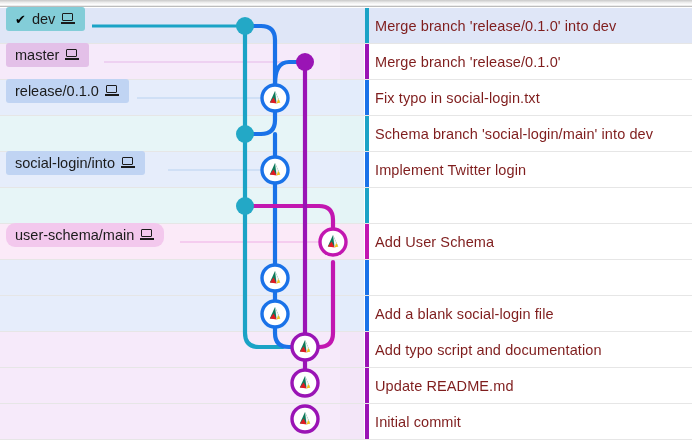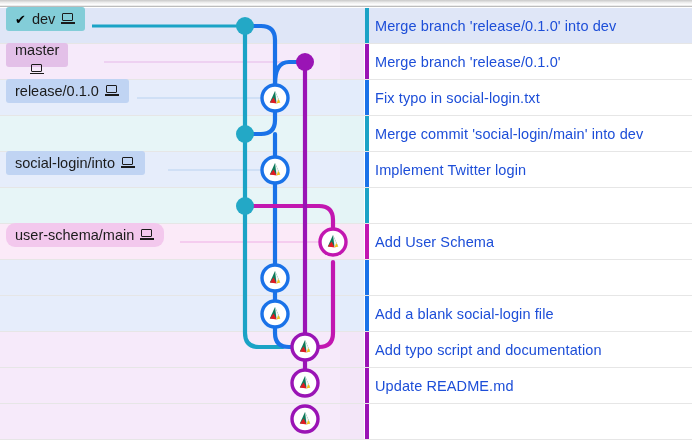--- a/index.html
+++ b/index.html
@@ -38,21 +38,21 @@
   .row .swatch{
     position:absolute;top:0;height:100%;left:340px;width:24px;
   }
   
   .row .accent{
     position:absolute;left:365px;top:0;width:4px;height:100%;
   }
   .row .msg{
     position:absolute;left:375px;top:0;height:100%;
     display:flex;align-items:center;
-    font-size:14.5px;color:#1d4ed8;
+    font-size:14.5px;color:#7f1d1d;
     white-space:nowrap;letter-spacing:.1px;
   }
 
   
   #graph{position:absolute;left:0;top:8px;width:692px;height:434px;pointer-events:none;}
 
   
   .pill{
     position:absolute;display:inline-flex;align-items:center;gap:6px;
     height:24px;padding:0 9px;border-radius:3px;
@@ -95,21 +95,21 @@
       <div class="row">
         <div class="tint" style="background: rgb(230, 237, 251);"></div>
         <div class="swatch" style="background: rgb(227, 236, 251);"></div>
         <div class="accent" style="background: rgb(26, 114, 232);"></div>
         <div class="msg">Fix typo in social-login.txt</div>
       </div>
       <div class="row">
         <div class="tint" style="background: rgb(231, 245, 247);"></div>
         <div class="swatch" style="background: rgb(228, 244, 246);"></div>
         <div class="accent" style="background: rgb(27, 163, 198);"></div>
-        <div class="msg">Merge commit 'social-login/main' into dev</div>
+        <div class="msg">Schema branch 'social-login/main' into dev</div>
       </div>
       <div class="row">
         <div class="tint" style="background: rgb(230, 237, 251);"></div>
         <div class="swatch" style="background: rgb(227, 236, 251);"></div>
         <div class="accent" style="background: rgb(26, 114, 232);"></div>
         <div class="msg">Implement Twitter login</div>
       </div>
       <div class="row">
         <div class="tint" style="background: rgb(231, 245, 247);"></div>
         <div class="swatch" style="background: rgb(228, 244, 246);"></div>
@@ -141,20 +141,21 @@
       <div class="row">
         <div class="tint" style="background: rgb(246, 234, 250);"></div>
         <div class="swatch" style="background: rgb(243, 230, 248);"></div>
         <div class="accent" style="background: rgb(154, 20, 181);"></div>
         <div class="msg">Update README.md</div>
       </div>
       <div class="row">
         <div class="tint" style="background: rgb(246, 234, 250);"></div>
         <div class="swatch" style="background: rgb(243, 230, 248);"></div>
         <div class="accent" style="background: rgb(154, 20, 181);"></div>
+        <div class="msg">Initial commit</div>
       </div>
     </div>
 
   <svg id="graph" viewBox="0 0 692 434">
     <defs>
       <g id="avatarGlyph">
         <path d="M0,-7 L5.2,4.6 L-5.2,4.6 Z" fill="#0c7a5a"></path>
         <path d="M0,-7 L5.2,4.6 L1.6,5.4 Z" fill="#f2f2f2"></path>
         <path d="M-5.2,4.6 L1.6,5.4 L-1.4,-0.4 Z" fill="#e01b22"></path>
         <path d="M1.6,5.4 L5.2,4.6 L3.2,1.0 Z" fill="#f2c413"></path>
@@ -259,21 +260,21 @@
 
   <div id="pills">
       <div class="pill" style="left: 6px; top: 7px; background: rgb(131, 205, 216);">
         <span class="chk">✔</span>
         <span class="lbl">dev</span>
         <span class="mon">
           <i></i>
           <u></u>
         </span>
       </div>
-      <div class="pill" style="left: 6px; top: 43px; background: rgb(227, 192, 232); flex-direction: column;">
+      <div class="pill" style="left: 6px; top: 43px; background: rgb(227, 192, 232);">
         <span class="lbl">master</span>
         <span class="mon">
           <i></i>
           <u></u>
         </span>
       </div>
       <div class="pill" style="left: 6px; top: 79px; background: rgb(192, 212, 243);">
         <span class="lbl">release/0.1.0</span>
         <span class="mon">
           <i></i>

